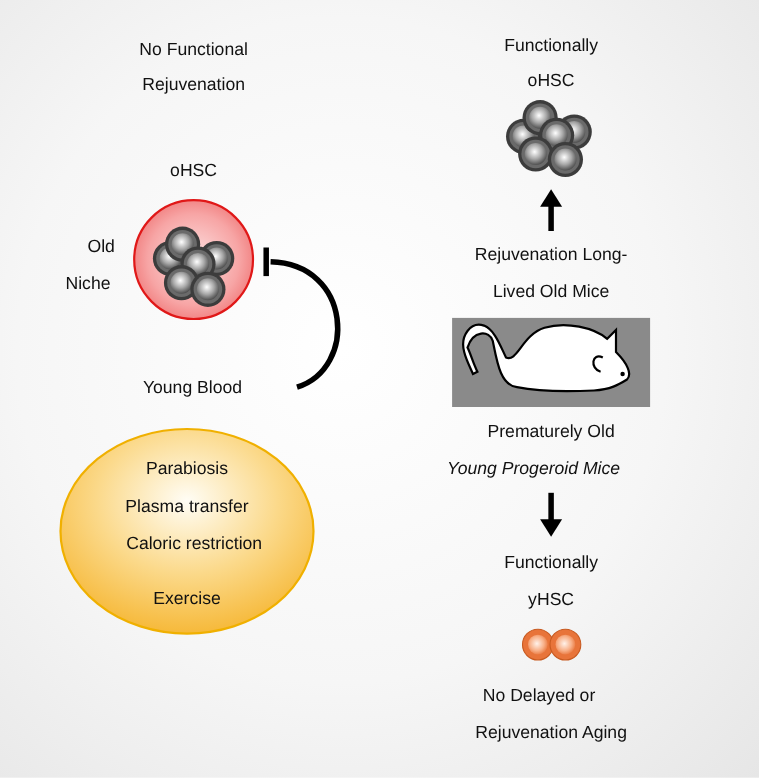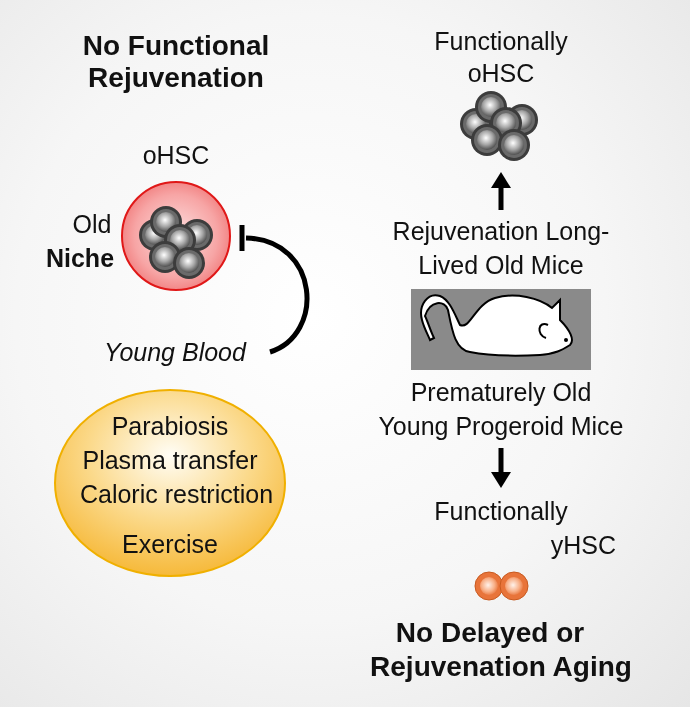--- a/index.html
+++ b/index.html
@@ -1,20 +1,20 @@
 <!DOCTYPE html>
 <html><head>
 <meta charset="utf-8">
 <style>
   html,body{margin:0;padding:0;}
   body{width:690px;height:707px;position:relative;overflow:hidden;
     background:radial-gradient(ellipse at 45% 45%, #ffffff 0%, #f6f6f6 55%, #e6e6e6 100%);
     font-family:"Liberation Sans", sans-serif;color:#111;}
-  .t{position:absolute;text-align:center;white-space:nowrap;font-size:25px;line-height:33px;}
-  .b{font-weight:bold;font-size:28px;line-height:32px;}
+  .t{position:absolute;text-align:center;white-space:nowrap;font-size:16px;line-height:33px;}
+  .b{font-weight:normal;font-size:16px;line-height:32px;}
   svg{position:absolute;left:0;top:0;}
 </style>
 </head>
 <body>
 
 <svg width="690" height="707" viewBox="0 0 690 707">
   <defs>
     <radialGradient id="cellG" cx="45%" cy="40%" r="60%">
       <stop offset="0%" stop-color="#ffffff"></stop>
       <stop offset="55%" stop-color="#a8a8a8"></stop>
@@ -94,30 +94,30 @@
     <circle cx="489" cy="586" r="9" fill="url(#yG)"></circle>
     <circle cx="514" cy="586" r="14" fill="#e8743a" stroke="#c85a20" stroke-width="1"></circle>
     <circle cx="514" cy="586" r="9" fill="url(#yG)"></circle>
   </g>
 </svg>
 
 <div class="t b" style="left:60px;top:30px;width:232px;">No Functional</div>
 <div class="t b" style="left:60px;top:62px;width:232px;">Rejuvenation</div>
 <div class="t" style="left:126px;top:139px;width:100px;">oHSC</div>
 <div class="t" style="left:52px;top:208px;width:80px;">Old</div>
-<div class="t" style="left:40px;top:242px;width:80px;font-weight:bold;">Niche</div>
-<div class="t" style="left:90px;top:336px;width:170px;font-style:italic;">Young Blood</div>
+<div class="t" style="left:40px;top:242px;width:80px;">Niche</div>
+<div class="t" style="left:90px;top:336px;width:170px;">Young Blood</div>
 
 <div class="t" style="left:55px;top:410px;width:230px;">Parabiosis</div>
 <div class="t" style="left:55px;top:444px;width:230px;">Plasma transfer</div>
 <div class="t" style="left:55px;top:478px;width:243px;">Caloric restriction</div>
 <div class="t" style="left:55px;top:528px;width:230px;">Exercise</div>
 
 <div class="t" style="left:386px;top:25px;width:230px;">Functionally</div>
 <div class="t" style="left:386px;top:57px;width:230px;">oHSC</div>
 <div class="t" style="left:370px;top:215px;width:262px;">Rejuvenation Long-</div>
 <div class="t" style="left:370px;top:249px;width:262px;">Lived Old Mice</div>
 <div class="t" style="left:360px;top:376px;width:282px;">Prematurely Old</div>
-<div class="t" style="left:360px;top:410px;width:282px;">Young Progeroid Mice</div>
+<div class="t" style="left:344px;top:410px;width:282px;font-style:italic;">Young Progeroid Mice</div>
 <div class="t" style="left:386px;top:495px;width:230px;">Functionally</div>
-<div class="t" style="left:386px;top:529px;width:230px;text-align:right;">yHSC</div>
+<div class="t" style="left:386px;top:529px;width:230px;">yHSC</div>
 <div class="t b" style="left:349px;top:617px;width:282px;">No Delayed or</div>
 <div class="t b" style="left:360px;top:651px;width:282px;">Rejuvenation Aging</div>
 
 </body></html>

